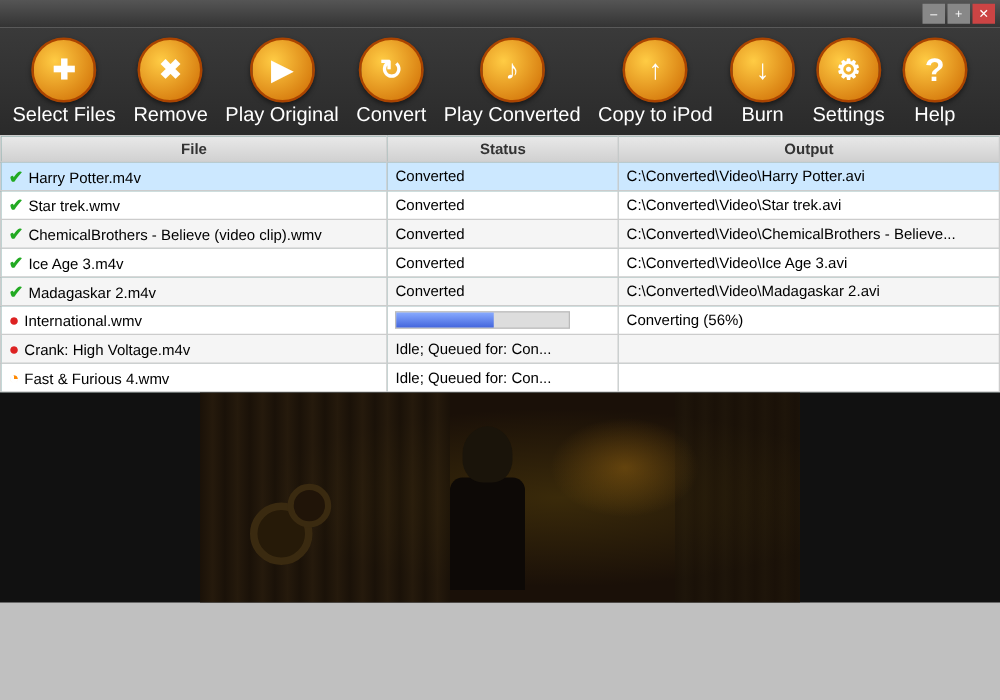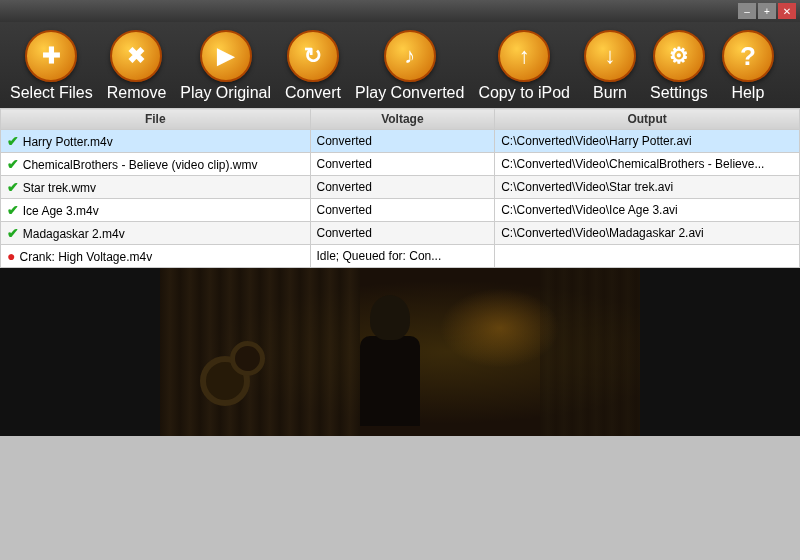--- a/index.html
+++ b/index.html
@@ -270,52 +270,62 @@
       <div class="toolbar-icon" style="font-size: 26px; font-weight: bold;">?</div>
       <span class="toolbar-label">Help</span>
     </div>
   </div>
 
 <div class="content">
   <table class="file-list" style="width:100%;" id="file-table">
       <thead>
         <tr>
           <th style="width: 310px;">File</th>
-          <th style="width: 185px;">Voltage</th>
+          <th style="width: 185px;">Status</th>
           <th style="width: 305px;">Output</th>
         </tr>
       </thead>
       <tbody>
         <tr class="active-row">
           <td><span class="status-icon"><span style="color:#22aa22;font-weight:bold;">✔</span></span>Harry Potter.m4v</td>
           <td>Converted</td>
           <td>C:\Converted\Video\Harry Potter.avi</td>
         </tr>
         <tr>
+          <td><span class="status-icon"><span style="color:#22aa22;font-weight:bold;">✔</span></span>Star trek.wmv</td>
+          <td>Converted</td>
+          <td>C:\Converted\Video\Star trek.avi</td>
+        </tr>
+        <tr>
           <td><span class="status-icon"><span style="color:#22aa22;font-weight:bold;">✔</span></span>ChemicalBrothers - Believe (video clip).wmv</td>
           <td>Converted</td>
           <td>C:\Converted\Video\ChemicalBrothers - Believe...</td>
         </tr>
         <tr>
-          <td><span class="status-icon"><span style="color:#22aa22;font-weight:bold;">✔</span></span>Star trek.wmv</td>
-          <td>Converted</td>
-          <td>C:\Converted\Video\Star trek.avi</td>
-        </tr>
-        <tr>
           <td><span class="status-icon"><span style="color:#22aa22;font-weight:bold;">✔</span></span>Ice Age 3.m4v</td>
           <td>Converted</td>
           <td>C:\Converted\Video\Ice Age 3.avi</td>
         </tr>
         <tr>
           <td><span class="status-icon"><span style="color:#22aa22;font-weight:bold;">✔</span></span>Madagaskar 2.m4v</td>
           <td>Converted</td>
           <td>C:\Converted\Video\Madagaskar 2.avi</td>
         </tr>
         <tr>
+          <td><span class="status-icon"><span style="color:#dd2222;">●</span></span>International.wmv</td>
+          <td><div class="progress-bar-container"><div class="progress-bar-fill" style="width: 56%;"></div></div></td>
+          <td>Converting (56%)</td>
+        </tr>
+        <tr>
           <td><span class="status-icon"><span style="color:#dd2222;">●</span></span>Crank: High Voltage.m4v</td>
+          <td>Idle; Queued for: Con...</td>
+          <td></td>
+        </tr>
+        <tr>
+          <td><span class="status-icon"><span style="color:#ff8800;">◔</span></span>Fast &amp; Furious 4.wmv</td>
           <td>Idle; Queued for: Con...</td>
           <td></td>
         </tr>
       </tbody>
     </table>
 </div>
 
 <div class="video-preview">
   <div class="hp-scene">
     <div class="bg-glow"></div>

